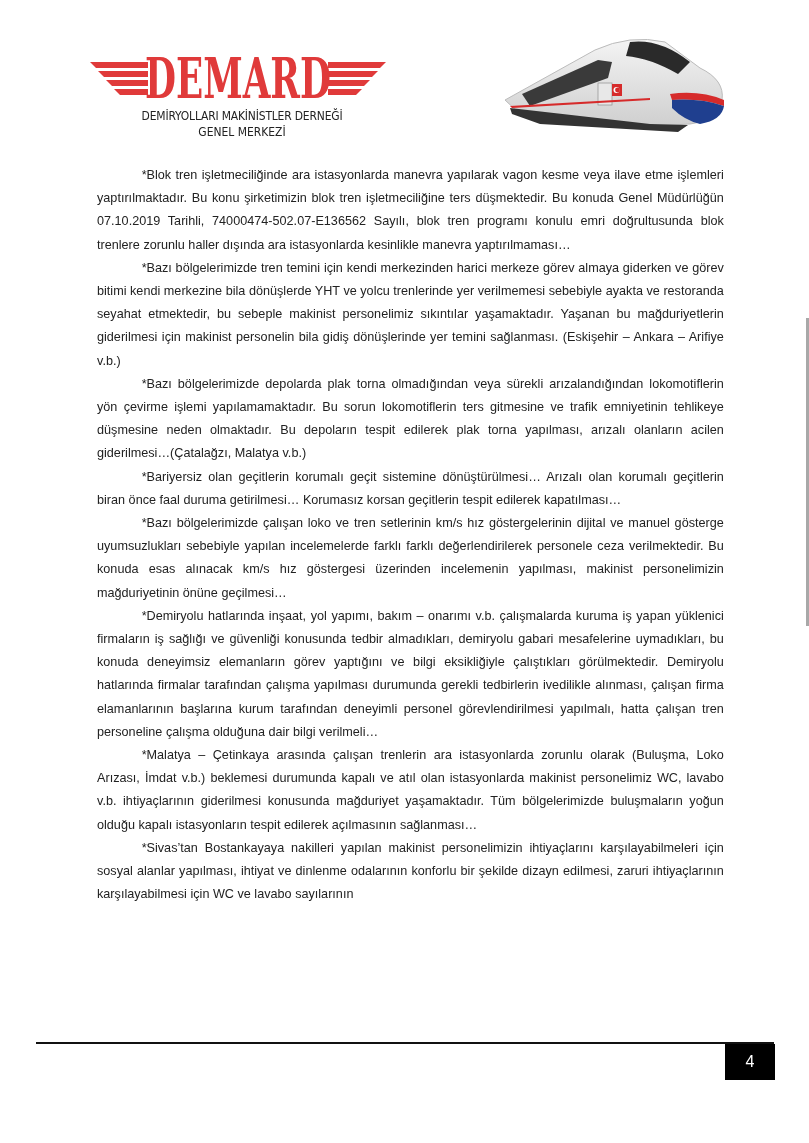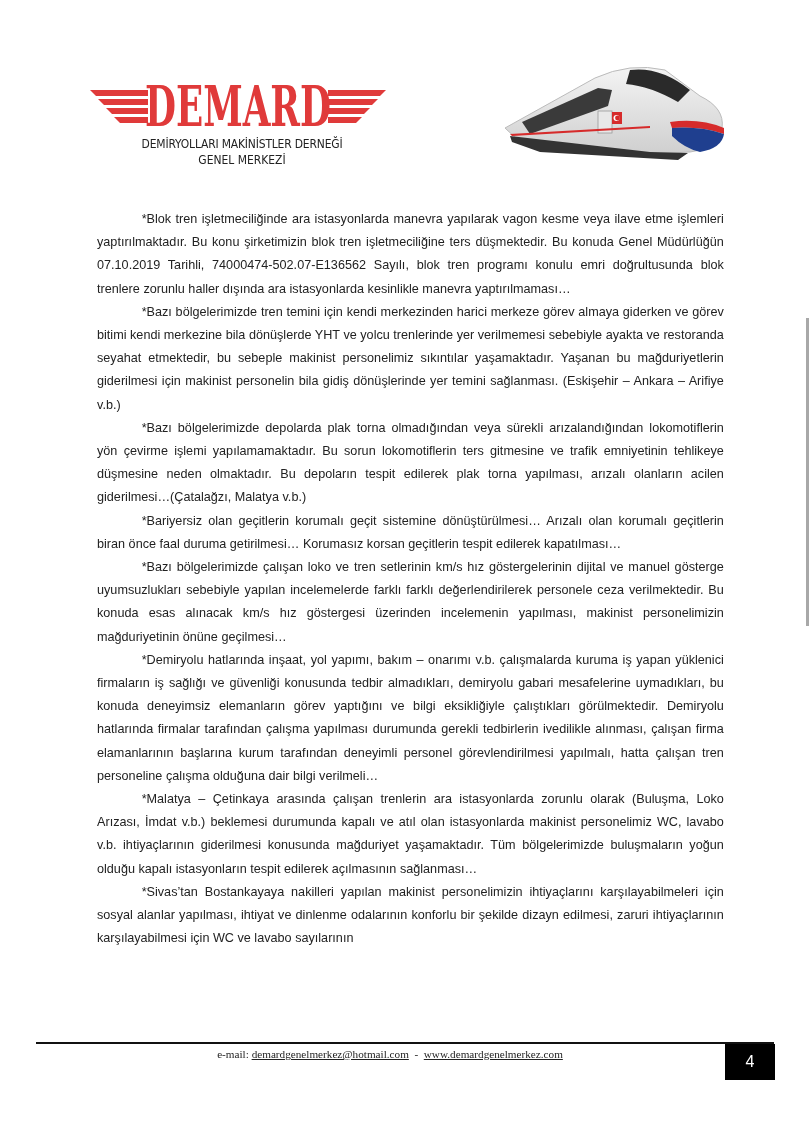--- a/index.html
+++ b/index.html
@@ -1,38 +1,38 @@
 <!DOCTYPE html>
 <html><head>
 <meta charset="utf-8">
 <style>
   html, body { margin: 0; padding: 0; }
   body {
     width: 809px; height: 1143px; background: #ffffff; position: relative; overflow: hidden;
     font-family: "Liberation Sans", "DejaVu Sans", sans-serif; color: #222;
   }
-  .header { position: absolute; left: 0; top: 0; width: 657px; height: 150px; margin-top: 28px; }
+  .header { position: absolute; left: 0; top: 0; width: 657px; height: 150px; }
   .logo { position: absolute; left: 88px; top: 40px; width: 300px; height: 110px; }
   .logo-svg { position: absolute; left: 0; top: 0; }
   .logo-sub1 {
     position: absolute; left: 34px; top: 68px; width: 240px; text-align: center;
     font-family: "DejaVu Sans", sans-serif; font-size: 12.5px; color: #222; letter-spacing: -0.2px;
     transform: scaleX(0.86); transform-origin: center;
   }
   .logo-sub2 {
     position: absolute; left: 34px; top: 84px; width: 240px; text-align: center;
     font-family: "DejaVu Sans", sans-serif; font-size: 12.5px; color: #222;
     transform: scaleX(0.86); transform-origin: center;
   }
   .train { position: absolute; left: 500px; top: 28px; width: 230px; height: 110px; }
 
   .body-text {
     position: absolute; left: 97px; top: 163px; width: 627px;
     font-family: "Liberation Sans", sans-serif; font-size: 13.6px; line-height: 23.2px;
-    color: #222; text-align: justify; margin-top: 44px;
+    color: #222; text-align: justify;
   }
   .para { margin: 0; text-indent: 48px; transform: scaleX(0.93); transform-origin: left top; width: 674px; }
 
   .footer-rule { position: absolute; left: 36px; top: 1042px; width: 738px; height: 2px; background: #111; }
   .footer-text {
     position: absolute; left: 60px; top: 1047px; width: 660px; text-align: center;
     font-family: "Liberation Serif", serif; font-size: 11.2px; line-height: 14px; color: #222;
   }
   .footer-text a { color: #222; text-decoration: underline; }
   .page-box {
@@ -102,19 +102,16 @@
   <p class="para">*Bazı bölgelerimizde depolarda plak torna olmadığından veya sürekli arızalandığından lokomotiflerin yön çevirme işlemi yapılamamaktadır. Bu sorun lokomotiflerin ters gitmesine ve trafik emniyetinin tehlikeye düşmesine neden olmaktadır. Bu depoların tespit edilerek plak torna yapılması, arızalı olanların acilen giderilmesi…(Çatalağzı, Malatya v.b.)</p>
   <p class="para">*Bariyersiz olan geçitlerin korumalı geçit sistemine dönüştürülmesi… Arızalı olan korumalı geçitlerin biran önce faal duruma getirilmesi… Korumasız korsan geçitlerin tespit edilerek kapatılması…</p>
   <p class="para">*Bazı bölgelerimizde çalışan loko ve tren setlerinin km/s hız göstergelerinin dijital ve manuel gösterge uyumsuzlukları sebebiyle yapılan incelemelerde farklı farklı değerlendirilerek personele ceza verilmektedir. Bu konuda esas alınacak km/s hız göstergesi üzerinden incelemenin yapılması, makinist personelimizin mağduriyetinin önüne geçilmesi…</p>
   <p class="para">*Demiryolu hatlarında inşaat, yol yapımı, bakım – onarımı v.b. çalışmalarda kuruma iş yapan yüklenici firmaların iş sağlığı ve güvenliği konusunda tedbir almadıkları, demiryolu gabari mesafelerine uymadıkları, bu konuda deneyimsiz elemanların görev yaptığını ve bilgi eksikliğiyle çalıştıkları görülmektedir. Demiryolu hatlarında firmalar tarafından çalışma yapılması durumunda gerekli tedbirlerin ivedilikle alınması, çalışan firma elamanlarının başlarına kurum tarafından deneyimli personel görevlendirilmesi yapılmalı, hatta çalışan tren personeline çalışma olduğuna dair bilgi verilmeli…</p>
   <p class="para">*Malatya – Çetinkaya arasında çalışan trenlerin ara istasyonlarda zorunlu olarak (Buluşma, Loko Arızası, İmdat v.b.) beklemesi durumunda kapalı ve atıl olan istasyonlarda makinist personelimiz WC, lavabo v.b. ihtiyaçlarının giderilmesi konusunda mağduriyet yaşamaktadır. Tüm bölgelerimizde buluşmaların yoğun olduğu kapalı istasyonların tespit edilerek açılmasının sağlanması…</p>
   <p class="para">*Sivas’tan Bostankayaya nakilleri yapılan makinist personelimizin ihtiyaçlarını karşılayabilmeleri için sosyal alanlar yapılması, ihtiyat ve dinlenme odalarının konforlu bir şekilde dizayn edilmesi, zaruri ihtiyaçlarının karşılayabilmesi için WC ve lavabo sayılarının</p>
 </div>
 
 <div class="footer-rule"></div>
 <div class="footer-text">
-  <div>
-    <span>e-mail: </span><a>demardgenelmerkez@hotmail.com</a><span style="white-space:pre">  -  </span><a>www.demardgenelmerkez.com</a>
-  </div>
 </div>
 <div class="page-box">4</div>
 
 <div class="scrollbar"></div>
 
 </body></html>

